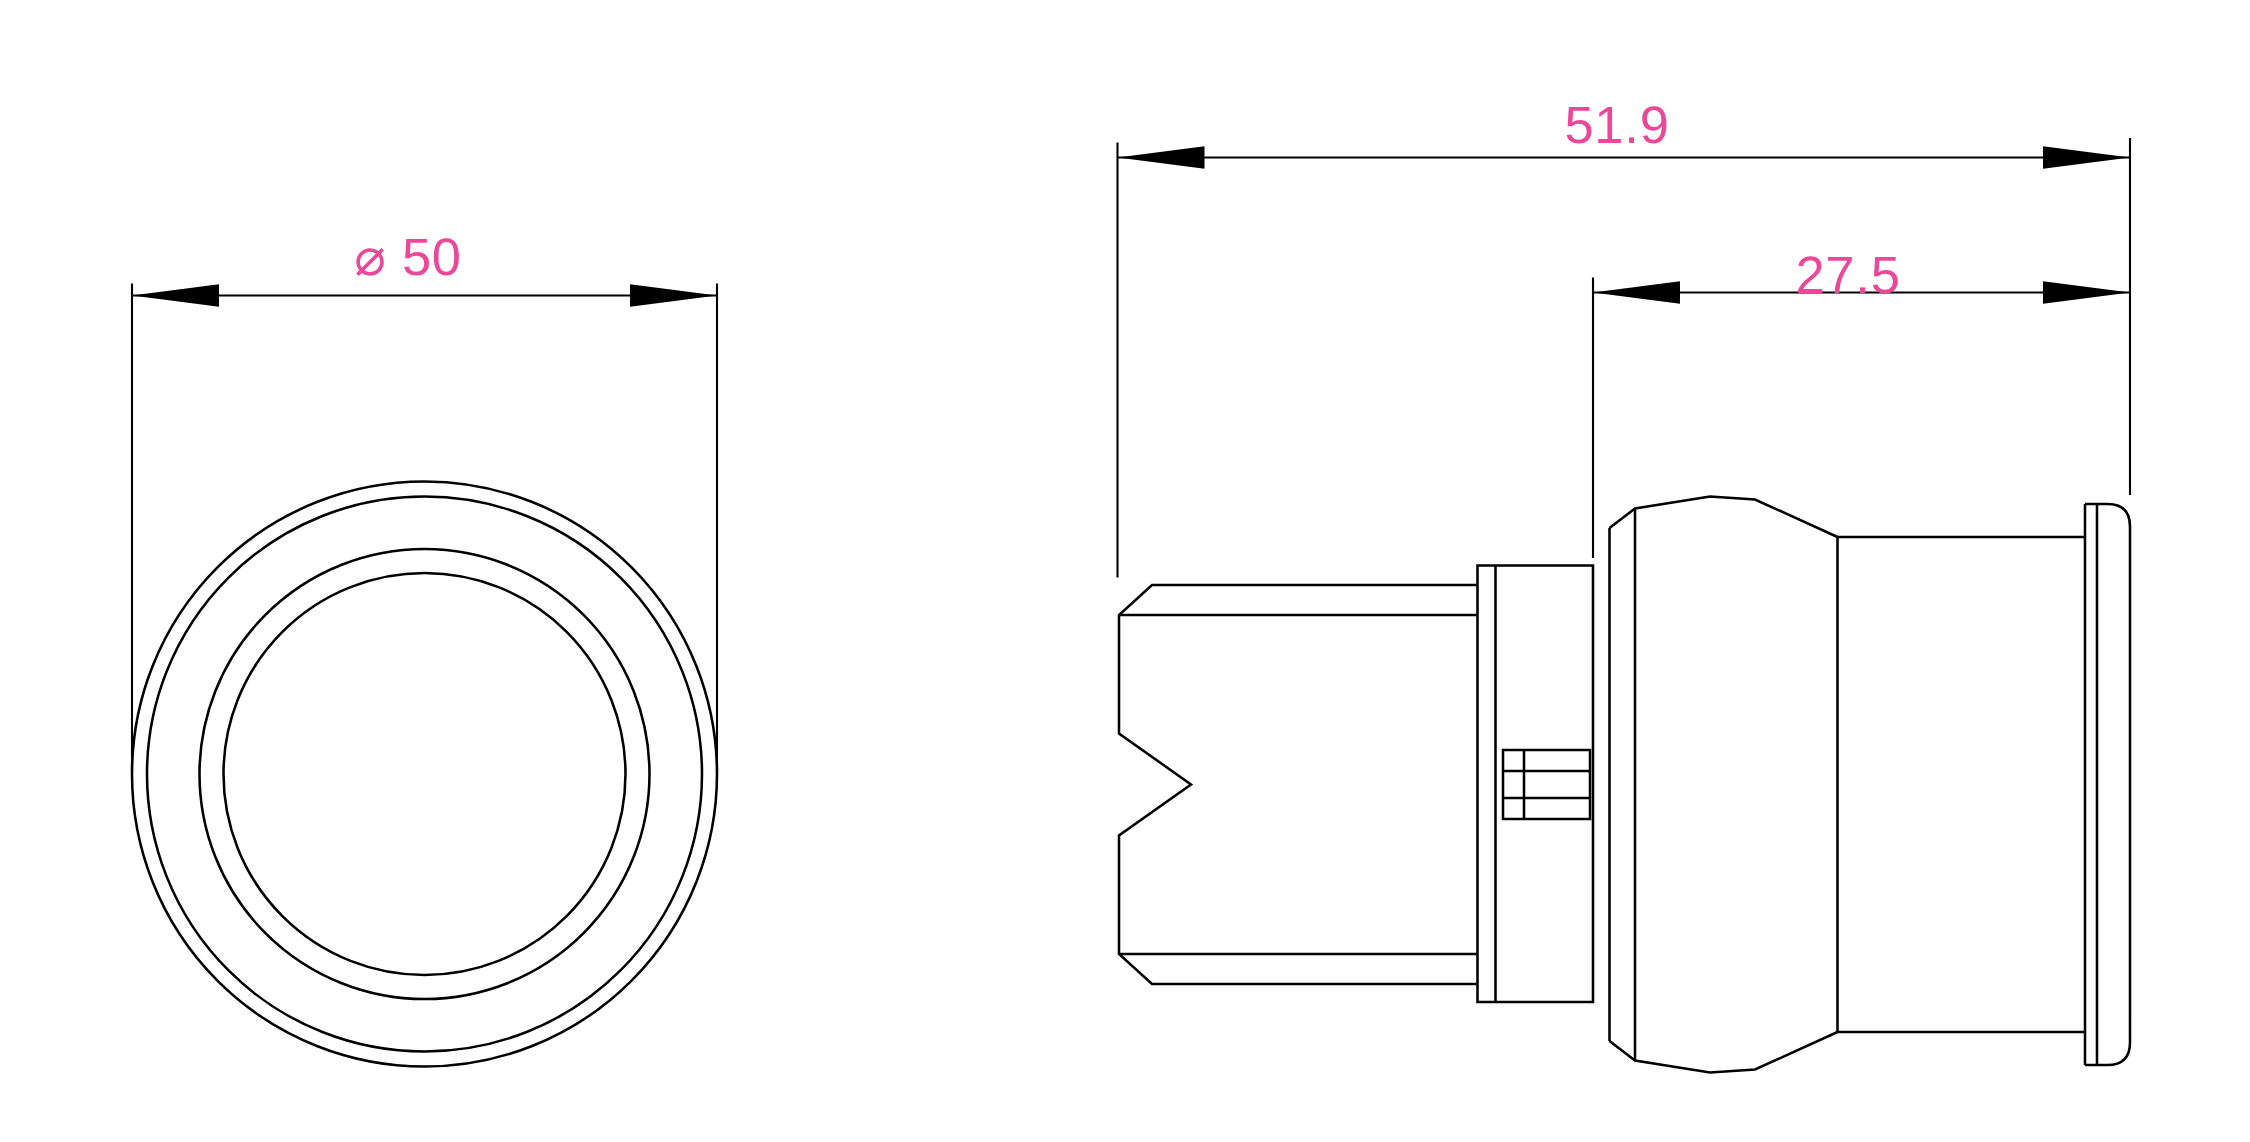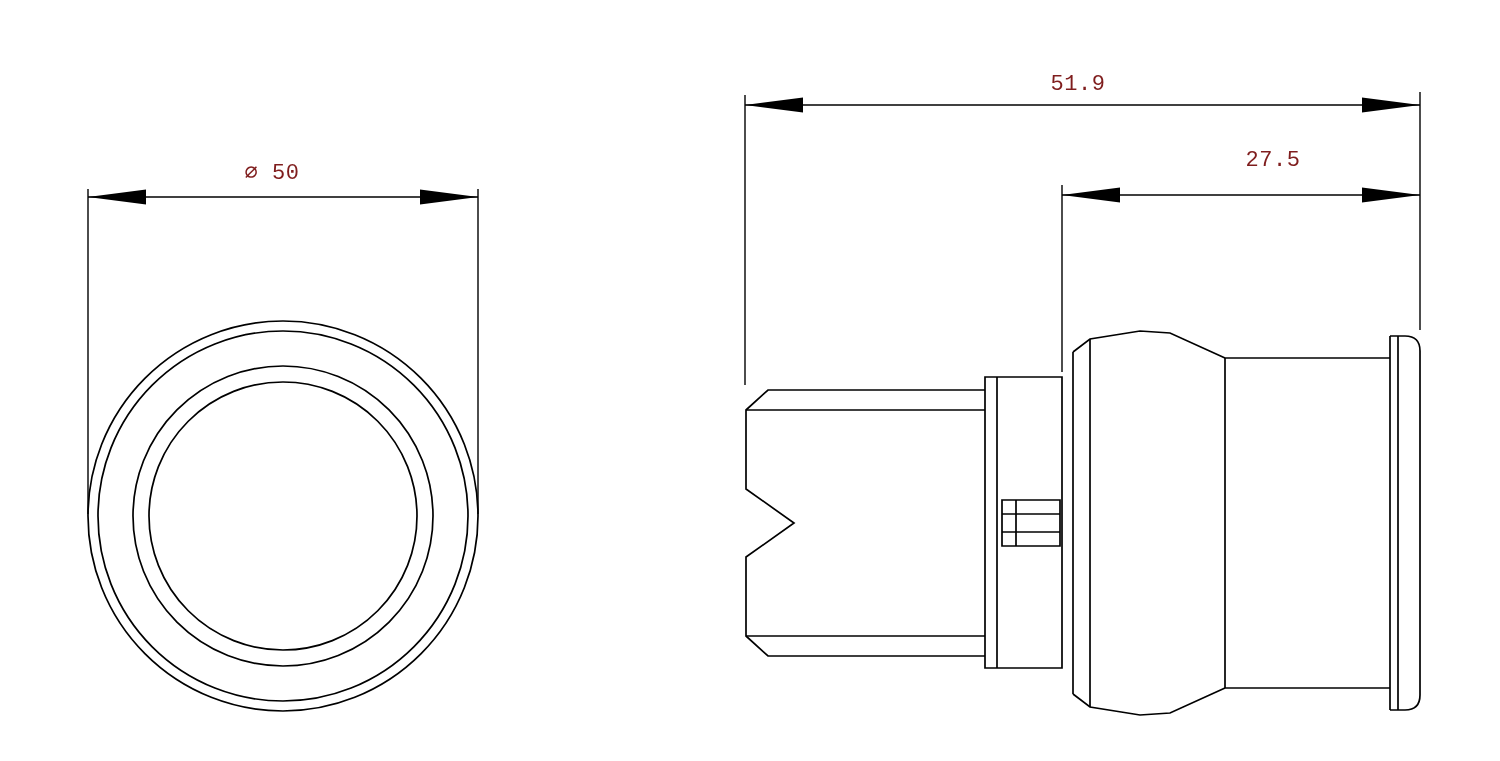--- a/index.html
+++ b/index.html
@@ -10,23 +10,23 @@
     background: #ffffff;
     overflow: hidden;
   }
   .canvas svg { position: absolute; inset: 0; }
   svg .stroke { stroke: #000000; stroke-width: 1.7; fill: none; stroke-linecap: butt; stroke-linejoin: miter; }
   svg .thin   { stroke: #000000; stroke-width: 1.4; fill: none; }
   svg .arrow  { fill: #000000; stroke: none; }
   .dim-label {
     position: absolute;
     transform: translate(-50%, -50%);
-    font-family: Liberation Mono, monospace;
-    font-size: 22px;
-    color: #7f1d1d;
+    font-family: Liberation Sans, sans-serif;
+    font-size: 35px;
+    color: #ec4899;
     white-space: nowrap;
     letter-spacing: 0.5px;
   }
 </style>
 </head>
 <body>
 
 <div class="canvas">
 
   <svg width="1500" height="761" viewBox="0 0 1500 761">
@@ -97,15 +97,15 @@
         <polygon class="arrow" points="1420,195 1362,187.5 1362,202.5"></polygon>
       </g>
 
     </g>
   </svg>
 
   <div class="dim-label" style="left:272px; top:172px;">⌀ 50</div>
 
   <div class="dim-label" style="left:1078px; top:84px;">51.9</div>
 
-  <div class="dim-label" style="left:1232px; top:160px;margin-left:41px;">27.5</div>
+  <div class="dim-label" style="left:1232px; top:184px;">27.5</div>
 
 </div>
 
 </body></html>

